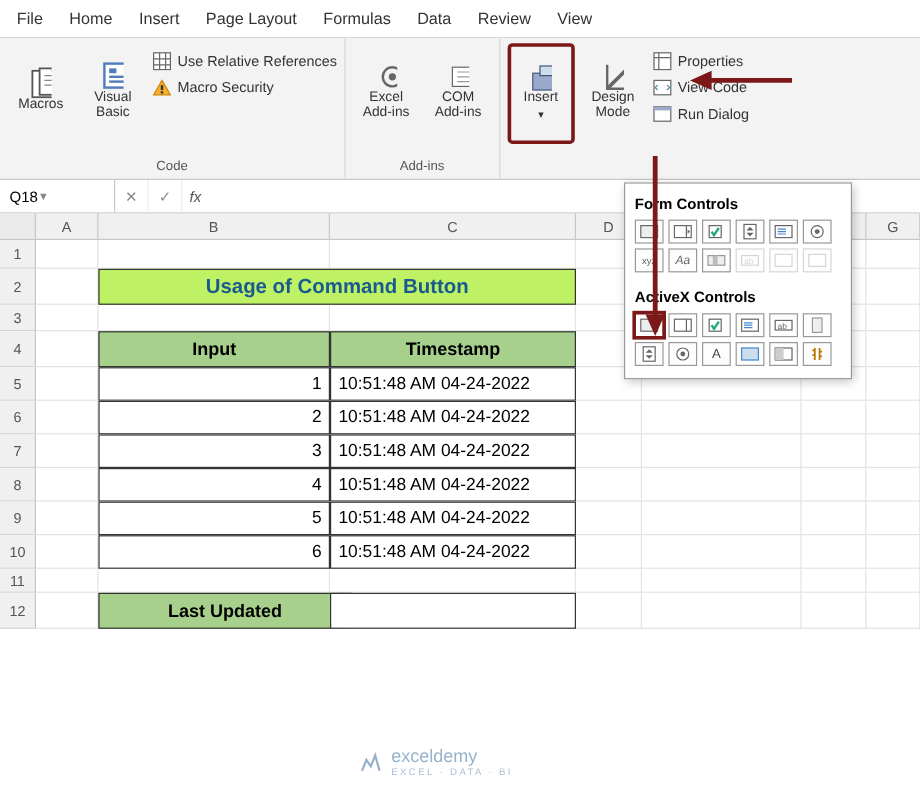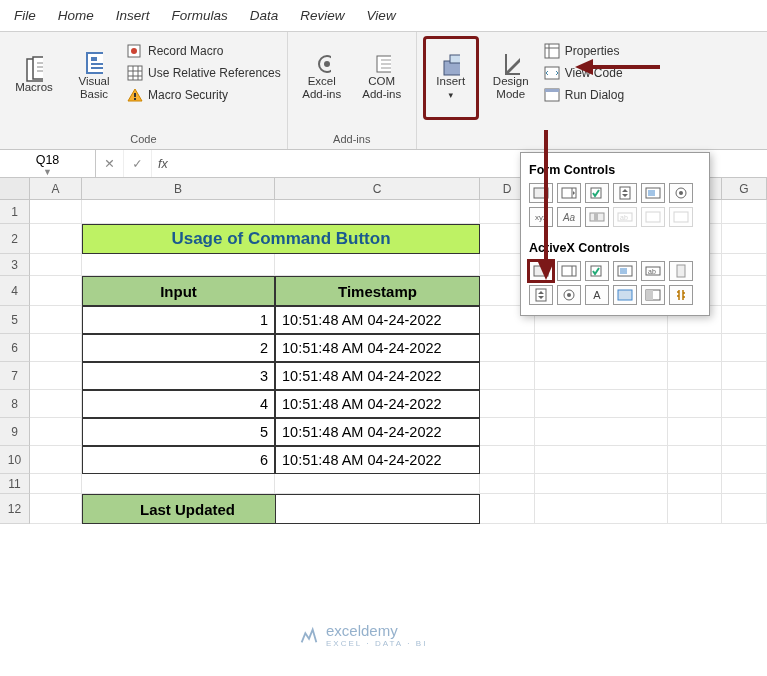--- a/index.html
+++ b/index.html
@@ -1,34 +1,34 @@
 <!DOCTYPE html>
 <html><head>
 <meta charset="utf-8">
 <style>
 * { margin: 0; padding: 0; box-sizing: border-box; font-family: "Segoe UI", Arial, sans-serif; }
 body { background: #fff; width: 767px; height: 676px; overflow: hidden; position: relative; }
 
-.tabs { display: flex; background: #fff; border-bottom: 1px solid #d0d0d0; height: 32px; align-items: center; padding: 12px 4px; gap: 2px; font-style: italic; }
+.tabs { display: flex; background: #fff; border-bottom: 1px solid #d0d0d0; height: 32px; align-items: center; padding: 12px 4px; gap: 2px; }
 .tab { padding: 5px 10px; font-size: 13.5px; color: #333; cursor: pointer; }
 .tab.active { color: #0f6e3d; font-weight: 600; border: 3px solid #7c1818; border-radius: 6px; padding: 2px 8px; position: relative; }
 .tab.active::after { content:""; position:absolute; left:4px; right:4px; bottom:-2px; height:3px; background:#0f6e3d; }
 
 .ribbon { display: flex; background: #f3f3f3; border-bottom: 1px solid #c6c6c6; height: 118px; }
 .rgroup { display:flex; flex-direction:column; align-items:center; padding:4px 6px 2px 6px; border-right:1px solid #d8d8d8; }
 .rgroup-body { display:flex; align-items:flex-start; gap:4px; flex:1; }
 .rgroup-label { font-size:11px; color:#555; padding:2px 0; }
 .bigbtn { display:flex; flex-direction:column; align-items:center; justify-content:center; width:56px; height:84px; font-size:11.5px; color:#333; gap:2px; cursor:pointer; text-align:center; line-height:1.15; }
 .bigbtn.hl { border:3px solid #7c1818; border-radius:4px; }
 .smallrow { display:flex; align-items:center; gap:4px; font-size:12px; color:#333; height:22px; cursor:pointer; }
 .smallcol { display:flex; flex-direction:column; padding-top:4px; }
 .ico { display:inline-flex; width:18px; height:18px; align-items:center; justify-content:center; }
 
 .fbar { display:flex; align-items:center; height:28px; border-bottom:1px solid #c6c6c6; background:#fff; font-size:12.5px; }
-.namebox { width:96px; border-right:1px solid #c6c6c6; padding:0 8px; display:flex; align-items:center; height:100%; justify-content:flex-end;flex-direction:column;}
+.namebox { width:96px; border-right:1px solid #c6c6c6; padding:0 8px; display:flex; align-items:center; height:100%; justify-content:flex-start;}
 .fbar-btn { width:28px; display:flex; align-items:center; justify-content:center; color:#888; height:100%; border-right:1px solid #eee;}
 .fx { font-style:italic; padding:0 6px; color:#555; }
 
 .grid { position:relative; }
 .colhdrs { display:flex; height:22px; background:#f0f0f0; border-bottom:1px solid #c6c6c6; }
 .ch { border-right:1px solid #c6c6c6; font-size:12px; color:#555; display:flex; align-items:center; justify-content:center; }
 .ch.corner { width:30px; background:#eaeaea; }
 .rowhdr { width:30px; background:#f0f0f0; border-right:1px solid #c6c6c6; border-bottom:1px solid #d5d5d5; font-size:12px; color:#555; display:flex; align-items:center; justify-content:center; }
 .gridbody { background:#fff; }
 .grow { display:flex; height:28px; }
@@ -53,20 +53,21 @@
 .watermark .logo { width:22px; height:22px; }
 .watermark .sub { font-size:8px; letter-spacing:2px; color:#9fb8d0; }
 </style>
 </head>
 <body>
 
 <div class="tabs">
   <div class="tab">File</div>
   <div class="tab">Home</div>
   <div class="tab">Insert</div>
+  <div class="tab">Page Layout</div>
   <div class="tab">Formulas</div>
   <div class="tab">Data</div>
   <div class="tab">Review</div>
   <div class="tab">View</div>
 </div>
 
 <div class="ribbon">
   <div class="rgroup">
     <div class="rgroup-body">
       <div class="bigbtn">
@@ -85,29 +86,20 @@
               <rect x="2" y="4" width="22" height="20" fill="#fff" stroke="#4f7dbb" stroke-width="2"></rect>
               <rect x="6" y="8" width="6" height="4" fill="#4f7dbb"></rect>
               <rect x="6" y="14" width="14" height="2" fill="#4f7dbb"></rect>
               <rect x="6" y="18" width="14" height="2" fill="#4f7dbb"></rect>
             </svg>
           </span>
         <span style="white-space:pre-line">Visual
 Basic</span>
       </div>
       <div class="smallcol">
-        <div class="smallrow">
-            <span class="ico">
-              <svg width="16" height="16">
-                <rect x="1" y="2" width="12" height="12" fill="#fff" stroke="#666"></rect>
-                <circle cx="7" cy="8" r="3" fill="#c43"></circle>
-              </svg>
-            </span>
-            <span>Record Macro</span>
-          </div>
         <div class="smallrow">
             <span class="ico">
               <svg width="16" height="16">
                 <rect x="1" y="1" width="14" height="14" fill="#fff" stroke="#666"></rect>
                 <path d="M1 6h14M1 11h14M6 1v14M11 1v14" stroke="#666"></path>
               </svg>
             </span>
             <span>Use Relative References</span>
           </div>
         <div class="smallrow">

